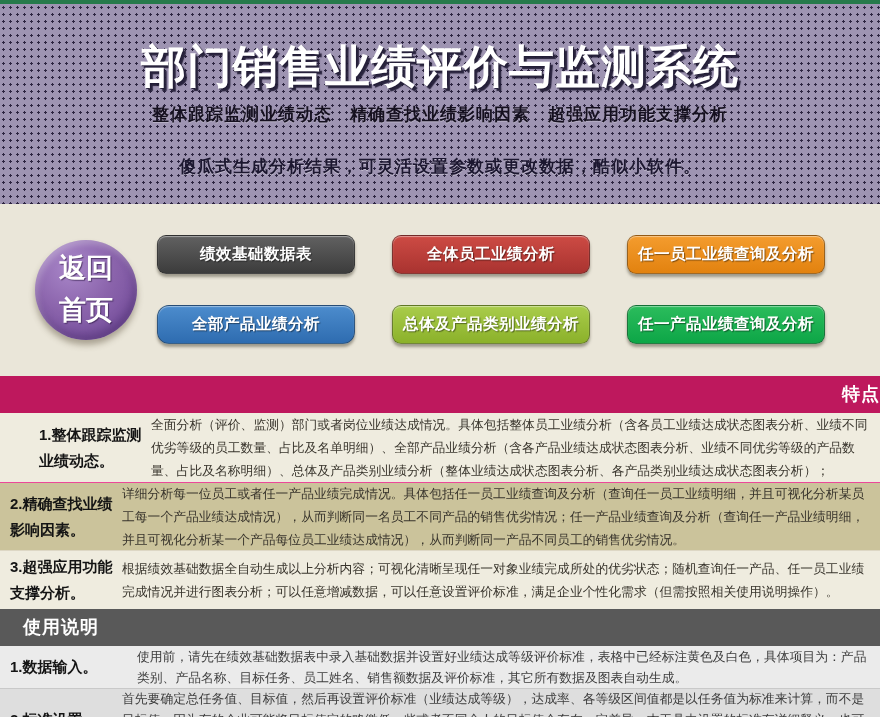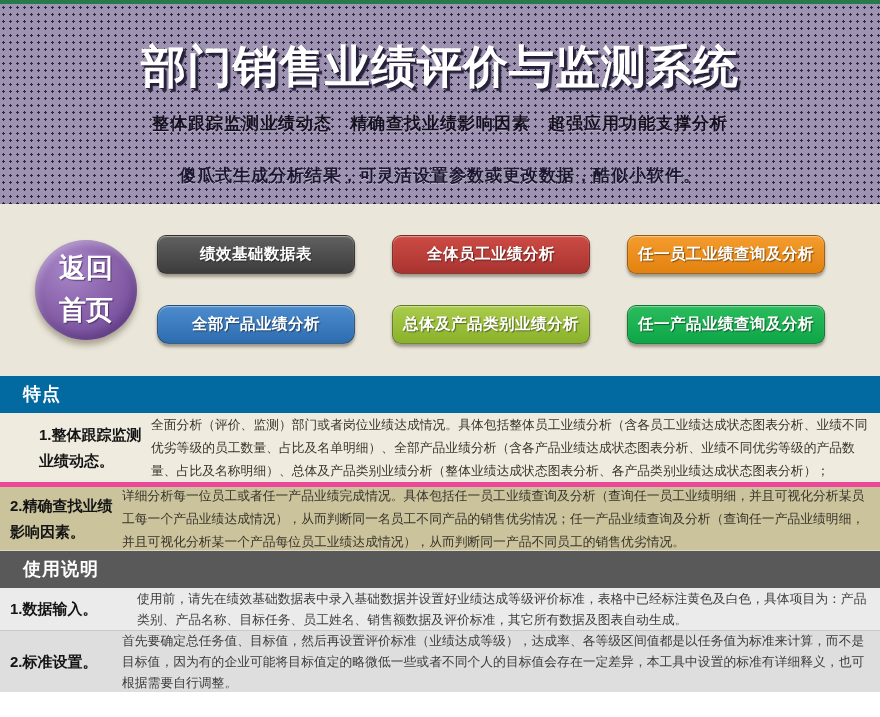--- a/index.html
+++ b/index.html
@@ -19,21 +19,21 @@
     background-size:7px 7px;
     text-align:center;
     padding-top:36px;
   }
   .title {
     font-size:45px; font-weight:bold; color:#ffffff; letter-spacing:1px;
     text-shadow:3px 3px 1px rgba(35,30,55,0.95), 1px 1px 0 rgba(35,30,55,0.9);
     line-height:1.2;
   }
   .subtitle {
-    margin-top:18px; font-size:17px; font-weight:bold; color:#15101f;
+    margin-top:9px; font-size:17px; font-weight:bold; color:#15101f;
     text-shadow:0 1px 0 rgba(255,255,255,0.25);
     letter-spacing:1px;
   }
   .tagline {
     margin-top:29px; font-size:17px; font-weight:bold; color:#1c1730;
     text-shadow:0 1px 0 rgba(255,255,255,0.35);
     letter-spacing:1px;
   }
 
   
@@ -68,35 +68,35 @@
   .btn.orange { background:linear-gradient(#f49c2e,#e2820f); }
   .btn.blue   { background:linear-gradient(#4c8ccd,#2e6cb0);border-radius:12px; }
   .btn.ygreen { background:linear-gradient(#a9cc4b,#8bb12a); }
   .btn.green  { background:linear-gradient(#2bbc5c,#0da647); }
 
   
   .section-header {
     height:37px; line-height:37px; padding-left:23px;
     color:#ffffff; font-size:18px; font-weight:bold; letter-spacing:1px;
   }
-  .section-header.red  { background:#0369a1; }
+  .section-header.red  { background:#be185d;text-align:right; }
   .section-header.gray { background:#595959; }
 
   
   .row { display:flex; align-items:center; }
   .row-label {
     width:122px; flex:none; padding-left:10px;
     font-size:15px; font-weight:bold; color:#141414; line-height:26px;
   }
   .row-desc {
     flex:1; padding-right:10px;
     font-size:12.8px; color:#38342c; line-height:23px;
   }
   .feature.f1 { height:69px; background:#efecdf;padding-left:29px; }
-  .feature.f2 { height:69px; background:#cbc39b; border-top:5px solid #ec4899; border-bottom:1px solid #ddd7c5; }
+  .feature.f2 { height:69px; background:#cbc39b; border-top:1px solid #ec4899; border-bottom:1px solid #ddd7c5; }
   .feature.f3 { height:58px; background:#efecdf; }
   .usage .row-desc { color:#3d3d3d; line-height:21px; }
   .usage.u1 { height:42px; background:#ebebeb;gap:15px; }
   .usage.u2 { height:62px; background:#dedede; border-top:1px solid #c9c9c9; }
 </style>
 </head>
 <body>
 
 <div class="page">
 
@@ -128,20 +128,24 @@
       <span>特点</span>
     </div>
     <div class="row feature f1">
       <div class="row-label">1.整体跟踪监测业绩动态。</div>
       <div class="row-desc">全面分析（评价、监测）部门或者岗位业绩达成情况。具体包括整体员工业绩分析（含各员工业绩达成状态图表分析、业绩不同优劣等级的员工数量、占比及名单明细）、全部产品业绩分析（含各产品业绩达成状态图表分析、业绩不同优劣等级的产品数量、占比及名称明细）、总体及产品类别业绩分析（整体业绩达成状态图表分析、各产品类别业绩达成状态图表分析）；</div>
     </div>
     <div class="row feature f2">
       <div class="row-label">2.精确查找业绩影响因素。</div>
       <div class="row-desc">详细分析每一位员工或者任一产品业绩完成情况。具体包括任一员工业绩查询及分析（查询任一员工业绩明细，并且可视化分析某员工每一个产品业绩达成情况），从而判断同一名员工不同产品的销售优劣情况；任一产品业绩查询及分析（查询任一产品业绩明细，并且可视化分析某一个产品每位员工业绩达成情况），从而判断同一产品不同员工的销售优劣情况。</div>
     </div>
+    <div class="row feature f3">
+      <div class="row-label">3.超强应用功能支撑分析。</div>
+      <div class="row-desc">根据绩效基础数据全自动生成以上分析内容；可视化清晰呈现任一对象业绩完成所处的优劣状态；随机查询任一产品、任一员工业绩完成情况并进行图表分析；可以任意增减数据，可以任意设置评价标准，满足企业个性化需求（但需按照相关使用说明操作）。</div>
+    </div>
   </section>
 
   <section>
     <div class="section-header gray">
       <span>使用说明</span>
     </div>
     <div class="row usage u1">
       <div class="row-label">1.数据输入。</div>
       <div class="row-desc">使用前，请先在绩效基础数据表中录入基础数据并设置好业绩达成等级评价标准，表格中已经标注黄色及白色，具体项目为：产品类别、产品名称、目标任务、员工姓名、销售额数据及评价标准，其它所有数据及图表自动生成。</div>
     </div>

